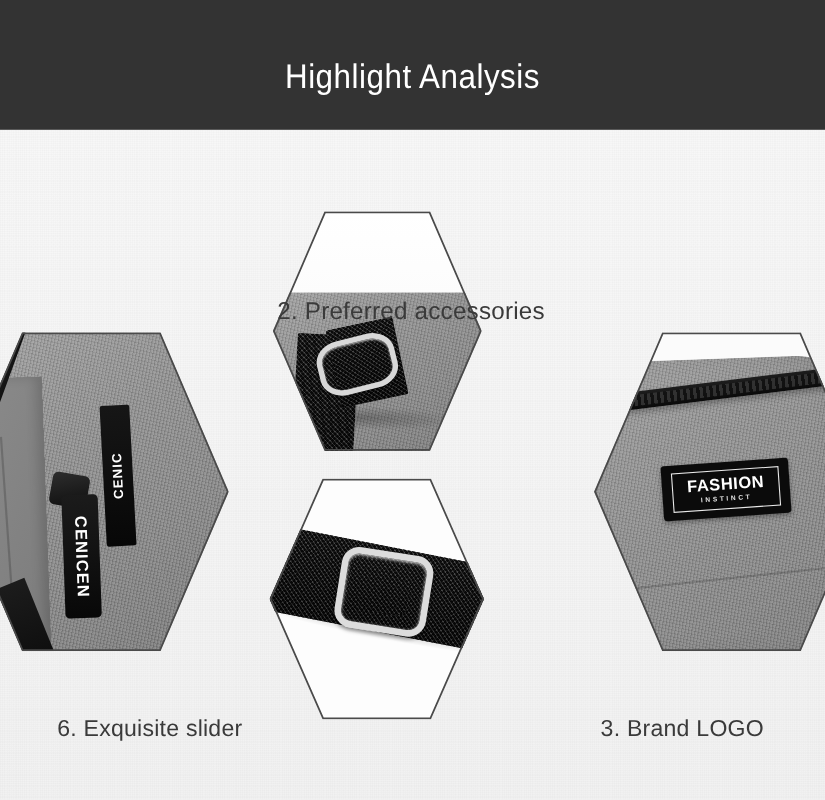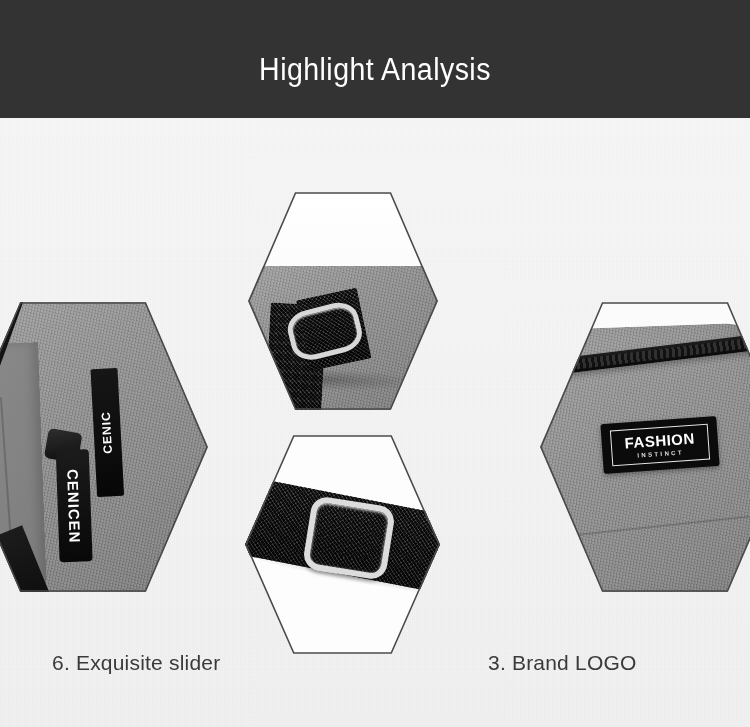--- a/index.html
+++ b/index.html
@@ -232,21 +232,21 @@
   .caption{
     position:absolute;
     color:#3a3a3a;
     font-size:21px;
     font-weight:400;
     letter-spacing:.2px;
     white-space:nowrap;
   }
   #cap1{left:52px;top:533px;}
   #cap2{left:252px;top:152px;font-size:22px;}
-  #cap3{left:488px;top:533px;text-align:center;}
+  #cap3{left:546px;top:533px;text-align:center;}
 </style>
 </head>
 <body>
 
 <div class="header">
   <div class="header-title">Highlight Analysis</div>
 </div>
 
 <div class="stage">
 
@@ -322,18 +322,19 @@
       <div class="ring-fill fabric-black"></div>
       <div class="ring"></div>
     </div>
   </div>
   <div class="hex-outline" style="left:245px;top:317px;">
     <svg width="195" height="219" viewBox="0 0 195 219">
       <polygon points="48.75,1 146.25,1 194,109.5 146.25,218 48.75,218 1,109.5" fill="none" stroke="#4a4a4a" stroke-width="1.6"></polygon>
     </svg>
   </div>
 
+  <div class="caption" id="cap2">2. Preferred accessories</div>
 
   <div class="caption" id="cap1">6. Exquisite slider</div>
 
   <div class="caption" id="cap3">3. Brand LOGO</div>
 
 </div>
 
 </body></html>

